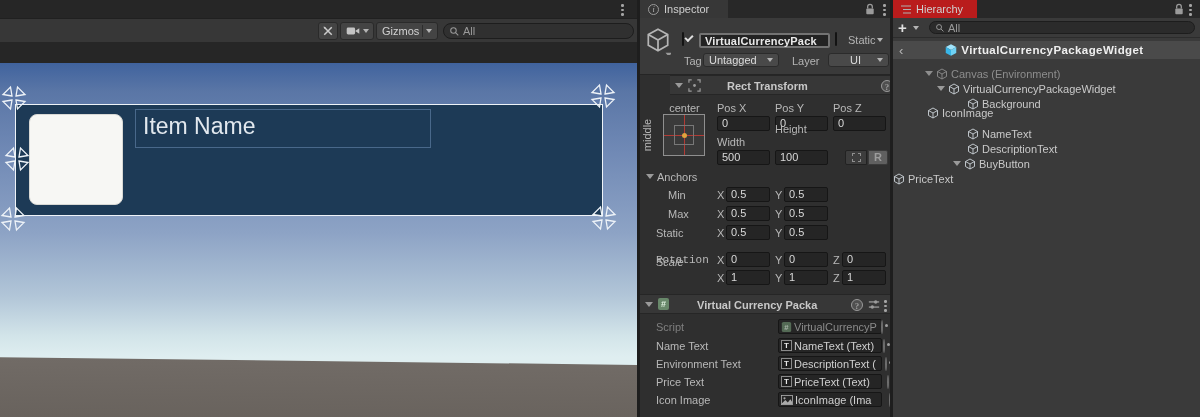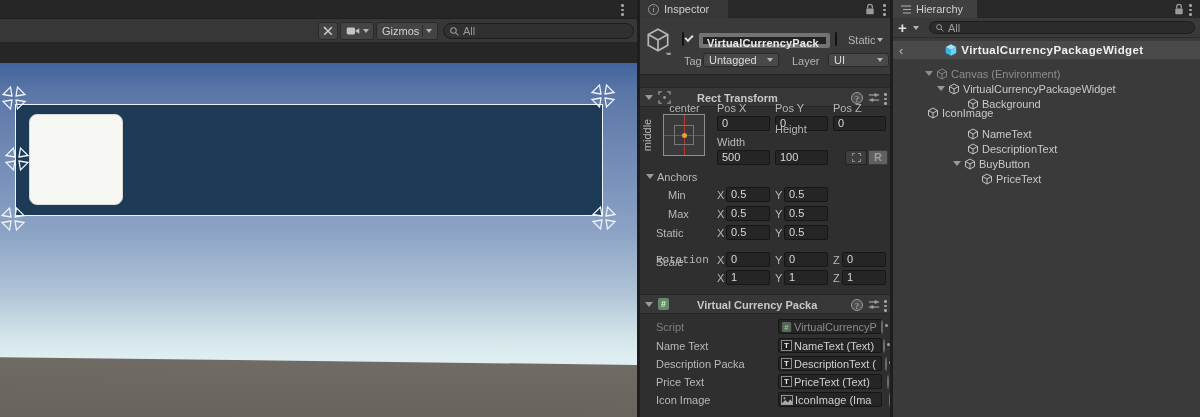--- a/index.html
+++ b/index.html
@@ -67,21 +67,21 @@
   .sec-hdr { position:absolute; left:0; width:100%; height:20px; background:#373737;
              border-top:1px solid #262626; border-bottom:1px solid #262626; }
   .sec-title { position:absolute; top:4px; font-weight:bold; color:#c8c8c8; }
   .ins-label { position:absolute; color:#b8b8b8; white-space:nowrap; }
   .axis { position:absolute; color:#b8b8b8; }
 
   
   .inspector { position:absolute; left:640px; top:0; width:250px; height:417px; background:#2f2f2f; }
   .go-header { position:absolute; left:0; top:18px; width:100%; height:57px; background:#3a3a3a; border-bottom:1px solid #252525; }
   .name-field { position:absolute; left:59px; top:15px; width:131px; height:15px; background:#232323;
-      border:4px solid #737373; border-radius:2px; color:#e9e9e9; font-weight:bold; line-height:13px; padding-left:4px; letter-spacing:.2px; }
+      border:2px solid #737373; border-radius:2px; color:#e9e9e9; font-weight:bold; line-height:13px; padding-left:4px; letter-spacing:.2px; }
   .anchor-box { position:absolute; left:23px; top:114px; width:42px; height:42px; border:1px solid #8f8f8f; background:#3a3a3a; }
   .anchor-box .inner { position:absolute; left:10px; top:10px; width:20px; height:20px; border:1px solid #787878; }
   .anchor-box .hline { position:absolute; left:0; top:20px; width:100%; height:1px; background:#b23b35; }
   .anchor-box .vline { position:absolute; left:20px; top:0; width:1px; height:100%; background:#b23b35; }
   .anchor-box .dot { position:absolute; left:18px; top:18px; width:5px; height:5px; border-radius:50%; background:#e0a33e; }
   .middle-label { position:absolute; left:-9px; top:129px; transform:rotate(-90deg); color:#b8b8b8; }
   .bp-btn { position:absolute; left:205px; top:150px; width:22px; height:15px; background:#3d3d3d;
       border:1px solid #222; border-radius:2px 0 0 2px; display:flex; align-items:center; justify-content:center; }
   .bp-ico { width:9px; height:9px; border:1px dashed #8f8f8f; }
   .r-btn { position:absolute; left:228px; top:150px; width:20px; height:15px; background:#606060;
@@ -141,20 +141,21 @@
         <span>All</span>
       </div>
     </div>
 
 
     <div class="viewport">
       <div class="ground"></div>
 
       <div class="widget">
         <div class="w-icon"></div>
+        <div class="w-name">Item Name</div>
       </div>
 
       <svg class="gizmos" width="637" height="354">
         <defs>
           <g id="flower" stroke="#eef3f8" stroke-width="1.3" fill="none">
             <path d="M2,-2 L11,-3.5 L3.5,-11 Z"></path>
             <path d="M-2,-2 L-11,-3.5 L-3.5,-11 Z"></path>
             <path d="M2,2 L11,3.5 L3.5,11 Z"></path>
             <path d="M-2,2 L-11,3.5 L-3.5,11 Z"></path>
           </g>
@@ -197,27 +198,27 @@
       <span class="cb abs" style="left:193px; top:15px;"></span>
       <span class="abs" style="left:208px; top:16px; color:#b5b5b5;">Static</span>
       <span class="tri-down abs" style="left:237px; top:20px;"></span>
 
       <span class="abs" style="left:44px; top:37px; color:#b5b5b5;">Tag</span>
       <div class="dd abs" style="left:63px; top:35px; width:76px;">
         <span class="lbl">Untagged</span>
         <span class="tri-down"></span>
       </div>
       <span class="abs" style="left:152px; top:37px; color:#b5b5b5;">Layer</span>
-      <div class="dd abs" style="left:188px; top:35px; width:61px;">
+      <div class="dd abs" style="left:188px; top:35px; width:61px;text-align:center;">
         <span class="lbl">UI</span>
         <span class="tri-down"></span>
       </div>
     </div>
 
-    <div class="sec-hdr" style="top:87px;">
+    <div class="sec-hdr" style="top:75px;margin-left:30px;">
       <span class="tri-fold abs" style="left:5px; top:7px;"></span>
       <svg class="abs" style="left:18px; top:3px;" width="13" height="13" viewBox="0 0 14 14">
         <g stroke="#9a9a9a" stroke-width="1.3" fill="none">
           <path d="M1 4 V1 H4 M10 1 H13 V4 M13 10 V13 H10 M4 13 H1 V10"></path>
         </g>
         <circle cx="7" cy="7" r="1.5" fill="#9a9a9a"></circle>
       </svg>
       <span class="sec-title" style="left:57px;">Rect Transform</span>
       <span class="circle-ico help-ico abs" style="left:211px; top:4px;">?</span>
       <svg class="abs" style="left:228px; top:4px;" width="12" height="11" viewBox="0 0 14 12">
@@ -323,21 +324,21 @@
       </div>
       <span class="picker abs" style="left:241px; top:321px;"></span>
 
       <span class="ins-label" style="left:16px; top:340px;">Name Text</span>
       <div class="obj-field" style="top:338px;">
         <span class="t-ico">T</span>
         <span>NameText (Text)</span>
       </div>
       <span class="picker abs" style="left:241px; top:340px;"></span>
 
-      <span class="ins-label" style="left:16px; top:358px;">Description Packa</span>
+      <span class="ins-label" style="left:16px; top:358px;">Environment Text</span>
       <div class="obj-field" style="top:356px;">
         <span class="t-ico">T</span>
         <span>DescriptionText (</span>
       </div>
       <span class="picker abs" style="left:241px; top:358px;"></span>
 
       <span class="ins-label" style="left:16px; top:376px;">Price Text</span>
       <div class="obj-field" style="top:374px;">
         <span class="t-ico">T</span>
         <span>PriceText (Text)</span>
@@ -354,21 +355,21 @@
         <span>IconImage (Ima</span>
       </div>
       <span class="picker abs" style="left:241px; top:394px;"></span>
     </div>
   </div>
 
   <div class="vdiv" style="left:890px;"></div>
 
   <div class="hierarchy">
     <div class="tabbar">
-      <div class="tab" style="left:0; width:84px; background:#404040;">
+      <div class="tab" style="left:0; width:84px; background:#b91c1c;">
         <svg width="10" height="9" viewBox="0 0 10 9">
           <path d="M0 1 H10 M2 4.5 H10 M2 8 H10" stroke="#b0b0b0" stroke-width="1.2"></path>
         </svg>
         <span>Hierarchy</span>
       </div>
       <svg class="abs" style="left:280px; top:3px;" width="12" height="13" viewBox="0 0 12 14">
         <path d="M3.5 6 V4 a2.5 2.5 0 0 1 5 0 V6" fill="none" stroke="#9a9a9a" stroke-width="1.4"></path>
         <rect x="2" y="6" width="8" height="6" rx="1" fill="#9a9a9a"></rect>
       </svg>
       <div class="kebab abs" style="left:296px; top:4px;">
@@ -439,21 +440,21 @@
         </svg>
         <span>DescriptionText</span>
       </div>
       <div class="t-row" style="top:156px; padding-left:60px;">
         <span class="tri-fold sp"></span>
         <svg class="sp" width="12" height="12" viewBox="0 0 24 24">
           <path d="M12 2 L21 7 V17 L12 22 L3 17 V7 Z M3 7 L12 12 L21 7 M12 12 V22" fill="none" stroke="#ccd3d8" stroke-width="1.8"></path>
         </svg>
         <span>BuyButton</span>
       </div>
-      <div class="t-row" style="top:171px; padding-left:88px;">
+      <div class="t-row" style="top:171px; ">
         <svg class="sp" width="12" height="12" viewBox="0 0 24 24">
           <path d="M12 2 L21 7 V17 L12 22 L3 17 V7 Z M3 7 L12 12 L21 7 M12 12 V22" fill="none" stroke="#ccd3d8" stroke-width="1.8"></path>
         </svg>
         <span>PriceText</span>
       </div>
     </div>
   </div>
 
 </div>
 

